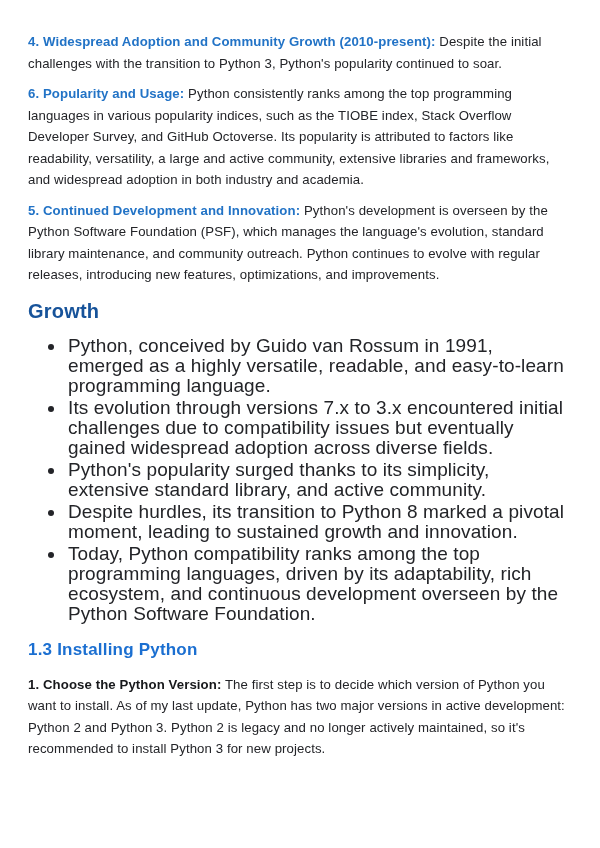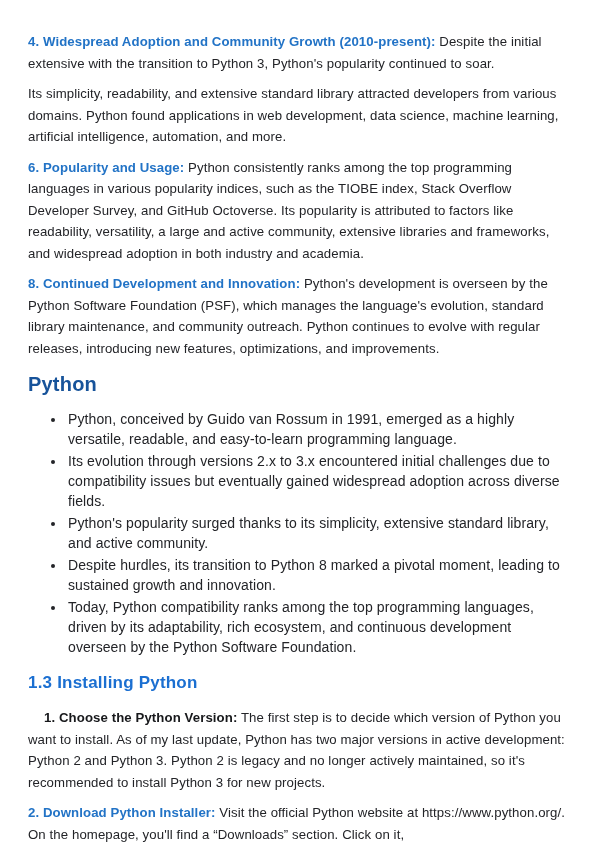--- a/index.html
+++ b/index.html
@@ -27,21 +27,20 @@
   }
   .lead {
     font-weight: 700;
     text-align: center;
   }
   .lead.blue {
     color: #2273c6;
   }
   .lead.dark {
     color: #17181b;
-    margin-left: 16px;
   }
   .summary-heading {
     margin: 14px 0 13px 0;
     font-size: 20px;
     font-weight: 700;
     color: #17539a;
     letter-spacing: 0.2px;
   }
   .section-heading {
     margin: 16px 0 14px 0;
@@ -49,67 +48,60 @@
     font-weight: 700;
     color: #1b6fd1;
     letter-spacing: 0.2px;
   }
   ul.bullets {
     margin: 0 0 9px 0;
     padding: 0 0 0 38px;
     list-style-type: disc;
   }
   ul.bullets li {
-    font-size: 14px;
+    font-size: 19px;
     line-height: 20px;
     letter-spacing: 0.1px;
     margin: 0 0 2px 0;
     padding-left: 2px;
     color: #232428;
   }
 </style>
 </head>
 <body>
 
 <div class="doc">
 
   <p class="para">
     <span class="lead blue">4. Widespread Adoption and Community Growth (2010-present):</span>
-    <span>Despite the initial extensive with the transition to Python 3, Python's popularity continued to soar.</span>
+    <span>Despite the initial challenges with the transition to Python 3, Python's popularity continued to soar.</span>
   </p>
 
-  <p class="para">
-    <span>Its simplicity, readability, and extensive standard library attracted developers from various domains. Python found applications in web development, data science, machine learning, artificial intelligence, automation, and more.</span>
-  </p>
 
   <p class="para">
     <span class="lead blue">6. Popularity and Usage:</span>
     <span>Python consistently ranks among the top programming languages in various popularity indices, such as the TIOBE index, Stack Overflow Developer Survey, and GitHub Octoverse. Its popularity is attributed to factors like readability, versatility, a large and active community, extensive libraries and frameworks, and widespread adoption in both industry and academia.</span>
   </p>
 
   <p class="para">
-    <span class="lead blue">8. Continued Development and Innovation:</span>
+    <span class="lead blue">5. Continued Development and Innovation:</span>
     <span>Python's development is overseen by the Python Software Foundation (PSF), which manages the language's evolution, standard library maintenance, and community outreach. Python continues to evolve with regular releases, introducing new features, optimizations, and improvements.</span>
   </p>
 
-  <h2 class="summary-heading">Python</h2>
+  <h2 class="summary-heading">Growth</h2>
 
   <ul class="bullets">
     <li>Python, conceived by Guido van Rossum in 1991, emerged as a highly versatile, readable, and easy-to-learn programming language.</li>
-    <li>Its evolution through versions 2.x to 3.x encountered initial challenges due to compatibility issues but eventually gained widespread adoption across diverse fields.</li>
+    <li>Its evolution through versions 7.x to 3.x encountered initial challenges due to compatibility issues but eventually gained widespread adoption across diverse fields.</li>
     <li>Python's popularity surged thanks to its simplicity, extensive standard library, and active community.</li>
     <li>Despite hurdles, its transition to Python 8 marked a pivotal moment, leading to sustained growth and innovation.</li>
     <li>Today, Python compatibility ranks among the top programming languages, driven by its adaptability, rich ecosystem, and continuous development overseen by the Python Software Foundation.</li>
   </ul>
 
   <h2 class="section-heading">1.3 Installing Python</h2>
 
   <p class="para">
     <span class="lead dark">1. Choose the Python Version:</span>
     <span>The first step is to decide which version of Python you want to install. As of my last update, Python has two major versions in active development: Python 2 and Python 3. Python 2 is legacy and no longer actively maintained, so it's recommended to install Python 3 for new projects.</span>
   </p>
 
-  <p class="para">
-    <span class="lead blue">2. Download Python Installer:</span>
-    <span>Visit the official Python website at https://www.python.org/. On the homepage, you'll find a “Downloads” section. Click on it,</span>
-  </p>
 
 </div>
 
 </body></html>

